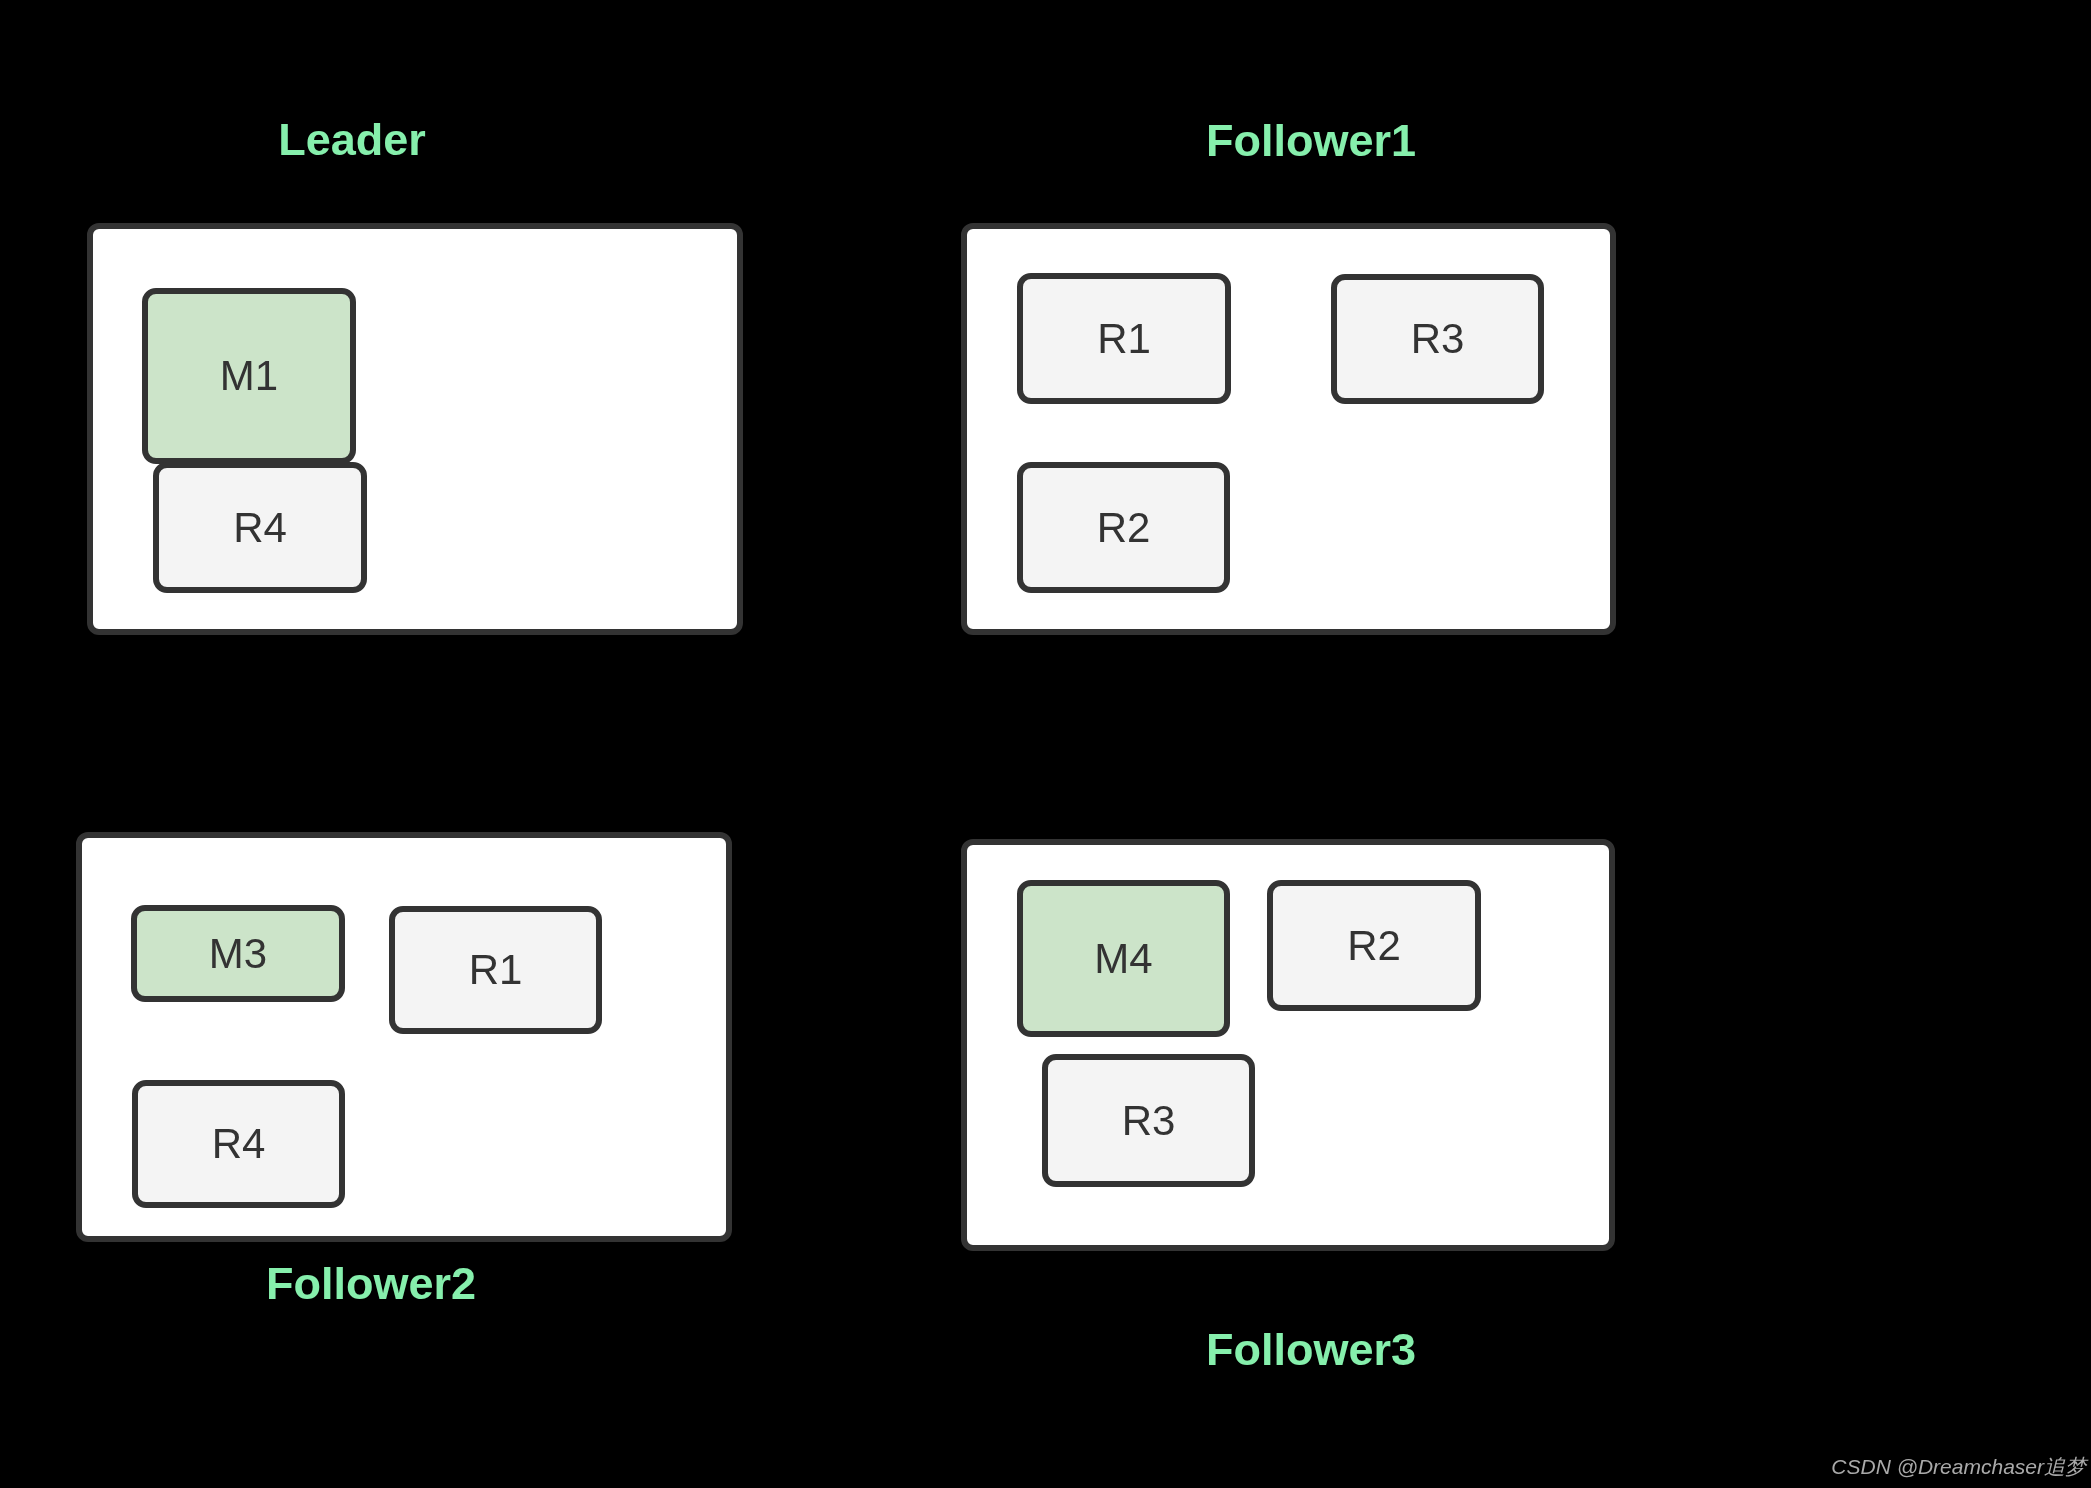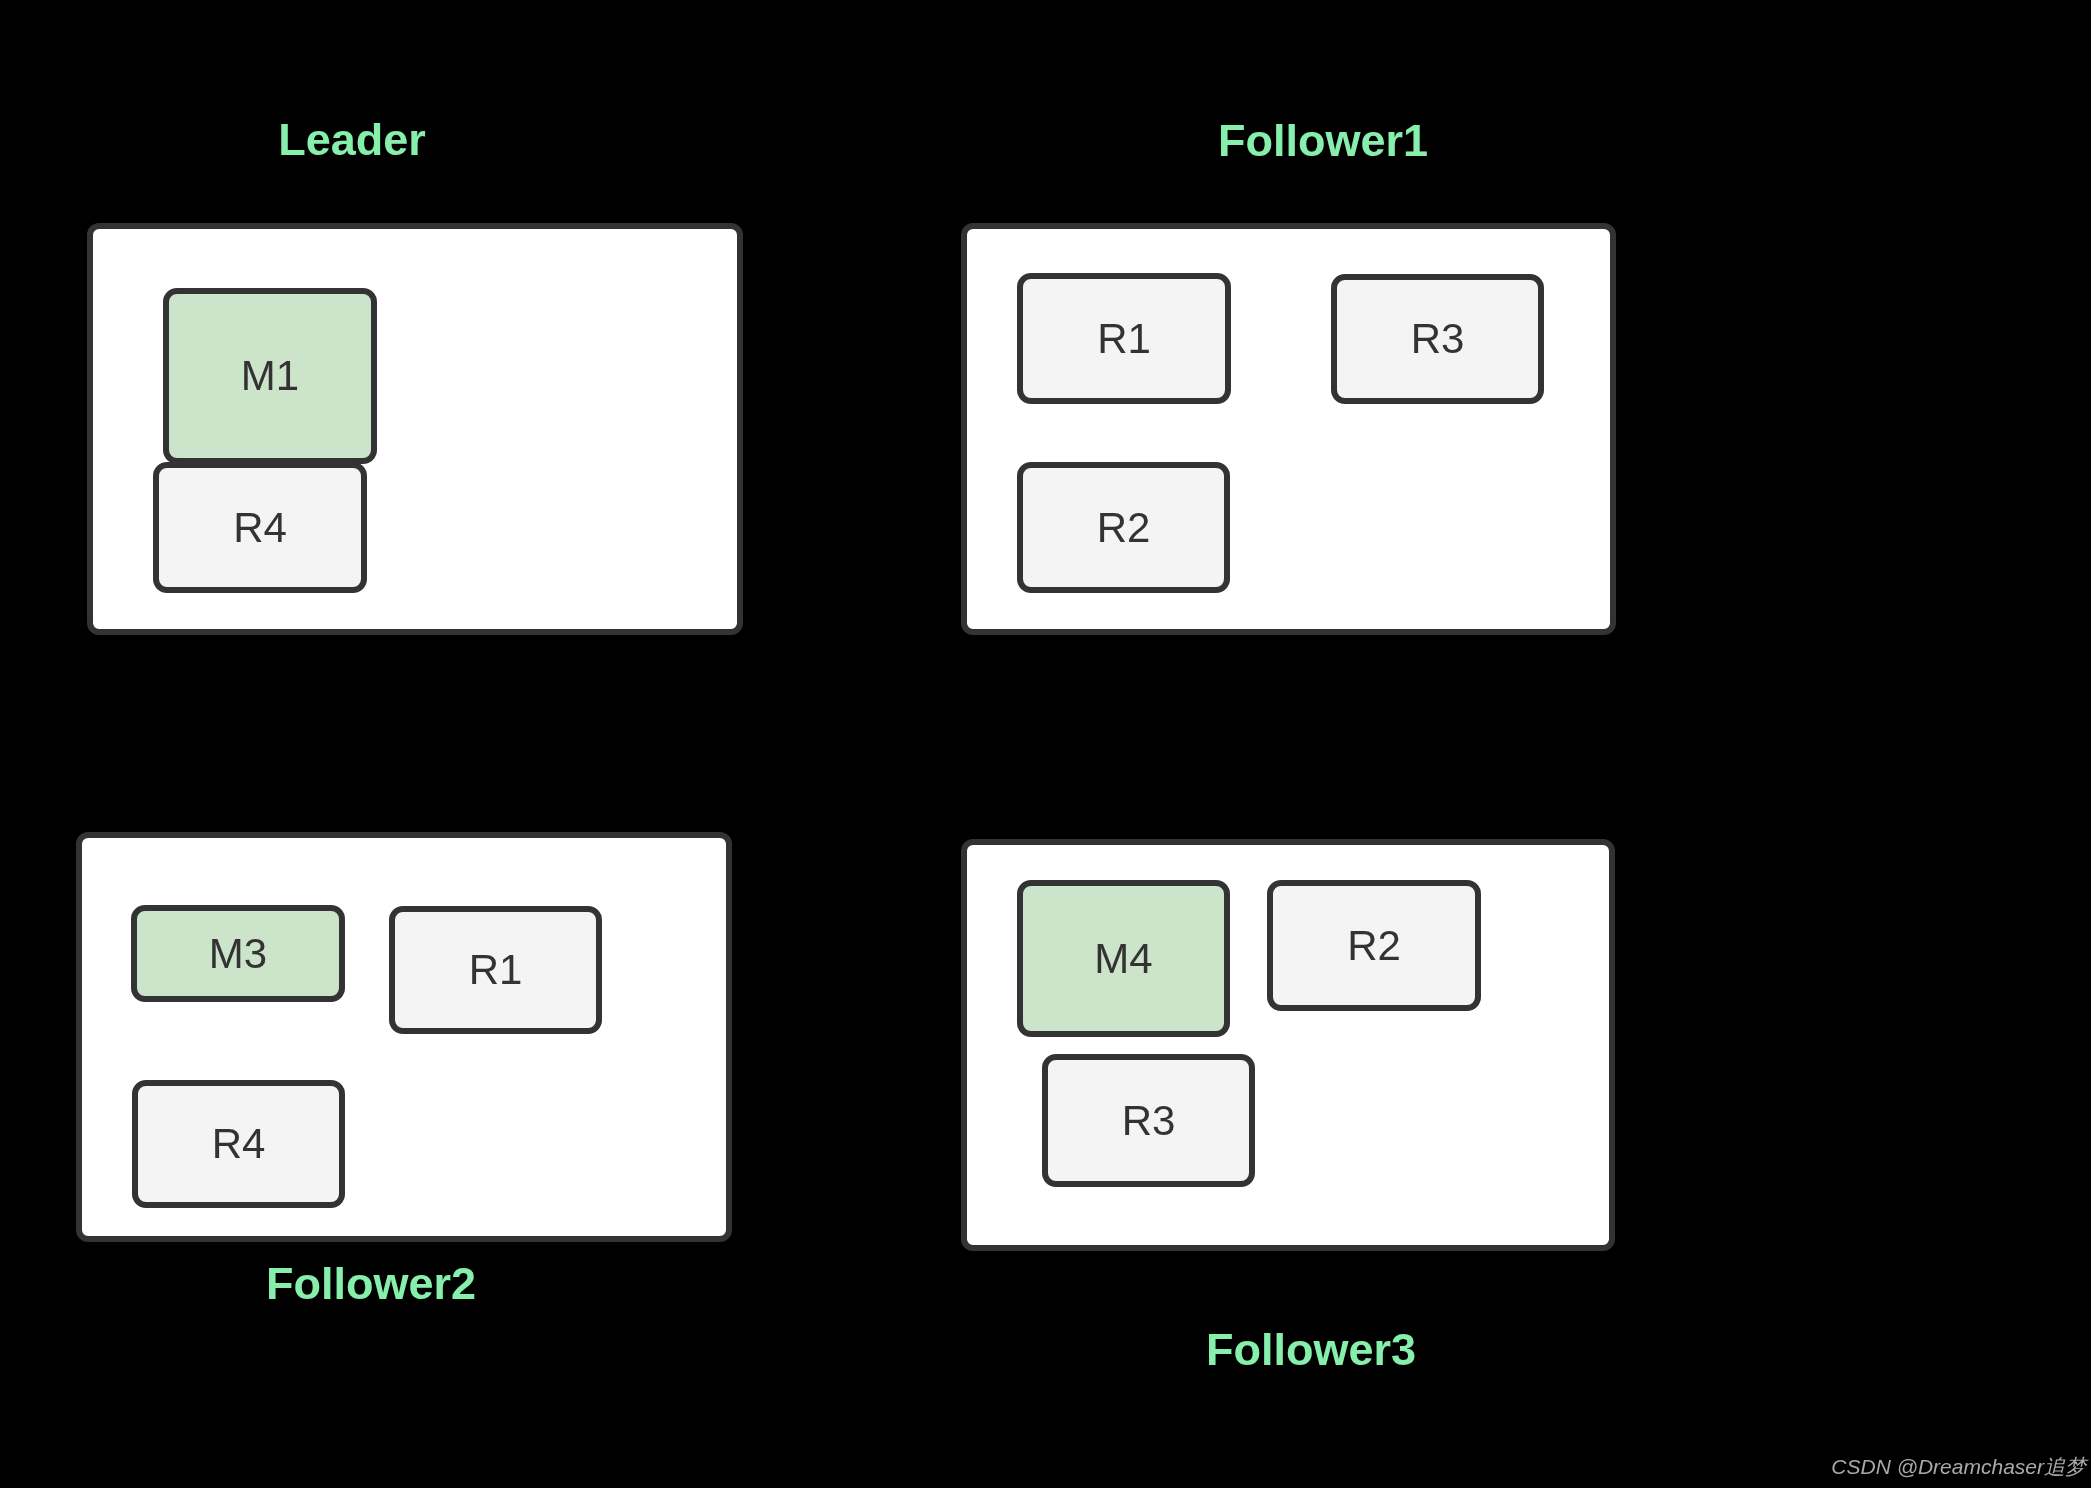--- a/index.html
+++ b/index.html
@@ -60,26 +60,26 @@
   }
 
   
   #box-leader    { left:  87px; top: 223px; width: 656px; height: 412px; }
   #box-follower1 { left: 961px; top: 223px; width: 655px; height: 412px; }
   #box-follower2 { left:  76px; top: 832px; width: 656px; height: 410px; }
   #box-follower3 { left: 961px; top: 839px; width: 654px; height: 412px; }
 
   
   #title-leader    { left:  352px; top:  140px; }
-  #title-follower1 { left: 1311px; top:  141px; margin-left: 12px; }
+  #title-follower1 { left: 1311px; top:  141px; }
   #title-follower2 { left:  371px; top: 1284px; }
   #title-follower3 { left: 1311px; top: 1350px; }
 
   
-  #shard-m1  { left: 163px; top: 288px; width: 214px; height: 176px; }
+  #shard-m1  { left: 142px; top: 288px; width: 214px; height: 176px; }
   #shard-m2  { left: 401px; top: 290px; width: 213px; height: 134px; }
   #shard-r4a { left: 153px; top: 462px; width: 214px; height: 131px; }
   
   #shard-r1a { left: 1017px; top: 273px; width: 214px; height: 131px; }
   #shard-r3a { left: 1331px; top: 274px; width: 213px; height: 130px; }
   #shard-r2a { left: 1017px; top: 462px; width: 213px; height: 131px; }
   
   #shard-m3  { left: 131px; top:  905px; width: 214px; height: 97px; }
   #shard-r1b { left: 389px; top:  906px; width: 213px; height: 128px; }
   #shard-r4b { left: 132px; top: 1080px; width: 213px; height: 128px; }

